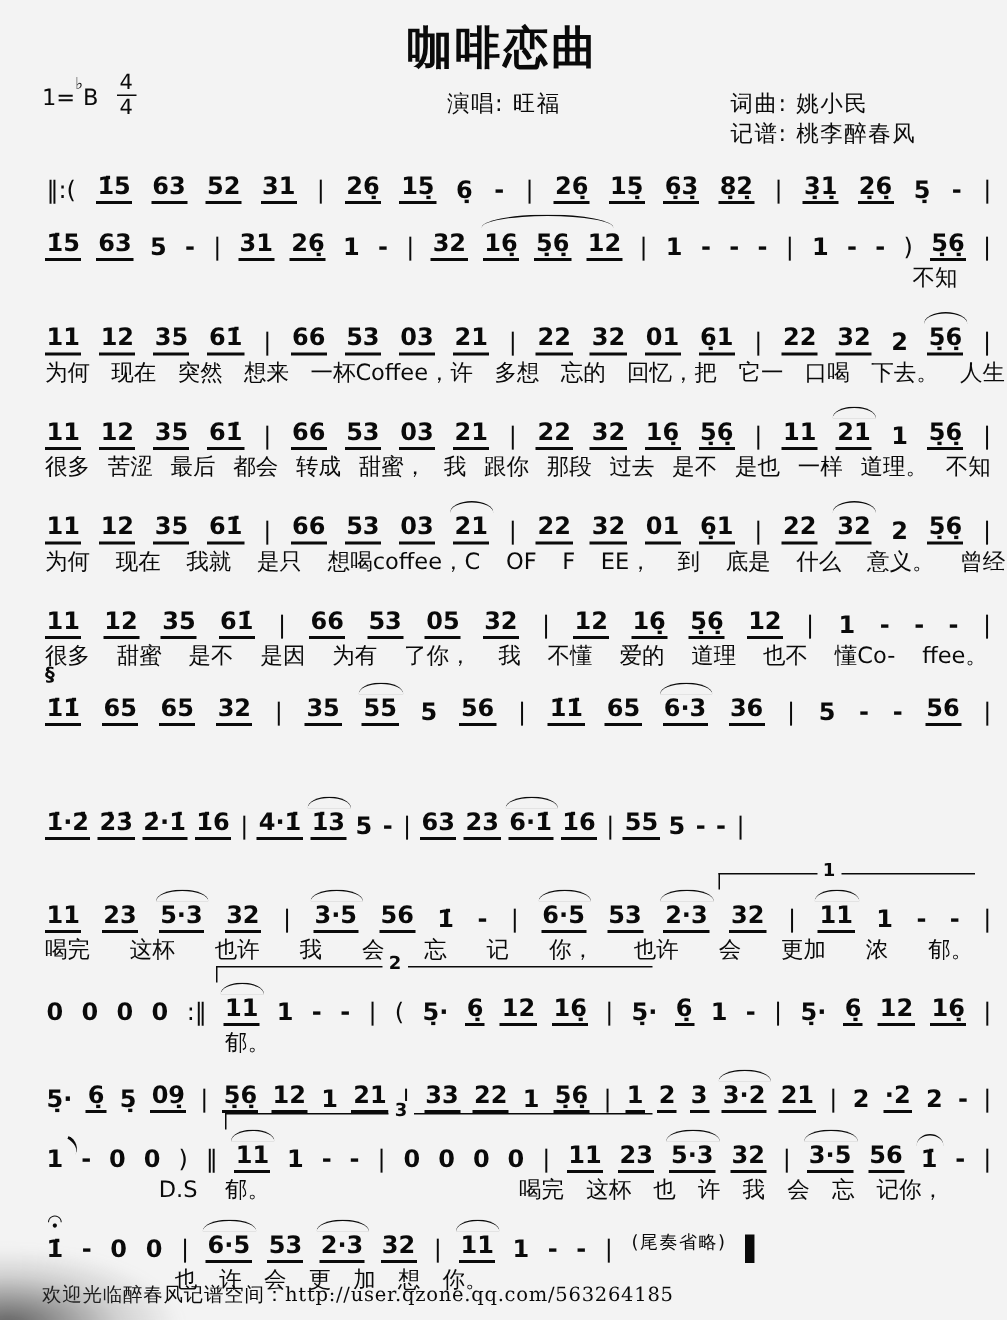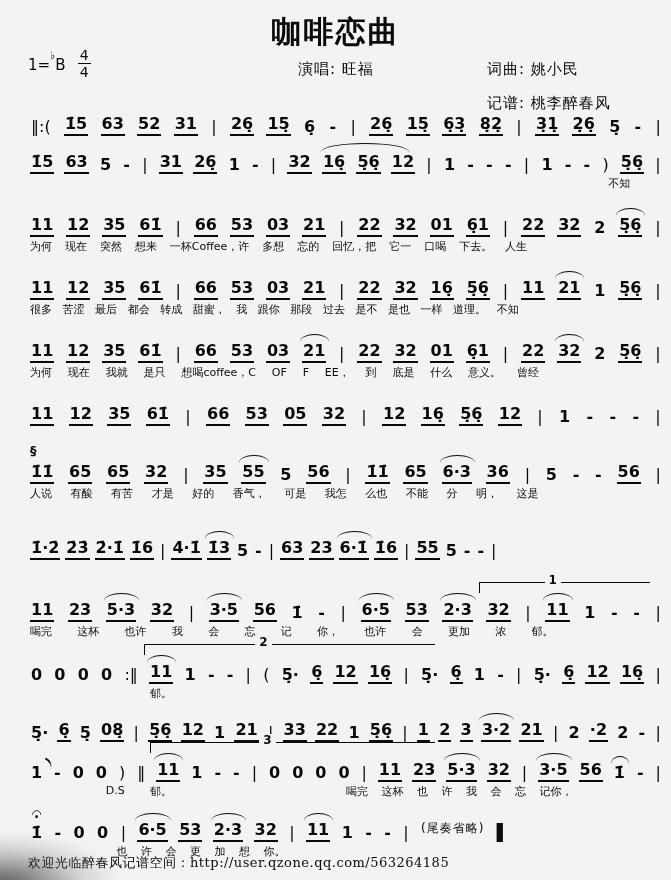--- a/index.html
+++ b/index.html
@@ -15,21 +15,21 @@
     font-size:30px;font-weight:bold;letter-spacing:2px;
   }
   .keysig{position:absolute;left:28px;top:48px;font-weight:normal;font-size:15px;display:flex;align-items:center;gap:6px;}
   .keysig .flat{font-size:11px;vertical-align:super;position:relative;top:-5px;}
   .frac{display:inline-flex;flex-direction:column;align-items:center;line-height:1;font-size:14px;margin-left:6px;}
   .frac .top{border-bottom:1.5px solid #0a0a0a;padding:0 2px 1px;}
   .frac .bot{padding-top:1px;}
   .meta{position:absolute;font-size:15px;letter-spacing:1px;}
   .meta.performer{left:298px;top:60px;}
   .meta.words{left:487px;top:60px;}
-  .meta.notator{left:487px;top:94px;text-align:right;}
+  .meta.notator{left:487px;top:80px;text-align:right;}
   
   .score{margin-left:30px;width:632px;}
   .system{position:relative;height:46px;margin-top:17px;}
   .system:nth-child(1){margin-top:8px;height:28px;}
   .system:nth-child(2){margin-top:10px;}
   .system:nth-child(7){margin-top:12px;}
   .system:nth-child(8){margin-top:30px;}
   .system:nth-child(9){margin-top:16px;}
   .system:nth-child(10){margin-top:16px;}
   .system:nth-child(11){margin-top:12px;height:28px;}
@@ -53,21 +53,21 @@
     content:"";position:absolute;top:-5px;right:-10px;width:10px;height:7px;
     border-top:2px solid #0a0a0a;border-radius:0 100% 0 0;transform:rotate(28deg);
   }
   .segno{position:absolute;left:0;top:-15px;font-size:13px;font-weight:bold;}
   .ending{position:absolute;top:-14px;height:10px;border-left:1.6px solid #0a0a0a;border-top:1.6px solid #0a0a0a;}
   .ending i{
     position:absolute;top:-9px;left:38%;background:#f3f3f3;padding:0 4px;
     font-style:normal;font-size:12px;font-weight:bold;line-height:1;
   }
   .tie{position:absolute;top:-5px;height:8px;border-top:1.6px solid #0a0a0a;border-radius:50% 50% 0 0/100% 100% 0 0;}
-  .lyr{position:relative;height:20px;font-size:11px;margin-top:2px;}
+  .lyr{position:relative;height:20px;font-size:15px;margin-top:2px;}
   .lyr span{position:absolute;top:0;white-space:nowrap;word-spacing:10px;}
   
   .footer{position:absolute;left:28px;bottom:8px;font-size:13px;font-family:"DejaVu Serif",serif;letter-spacing:.5px;}
   .smudge{
     position:absolute;left:-28px;bottom:-18px;width:150px;height:66px;pointer-events:none;
     background:radial-gradient(ellipse at 22% 78%, rgba(30,30,30,.7), rgba(110,110,110,.25) 45%, rgba(0,0,0,0) 70%);
     filter:blur(4px);
   }
 </style>
 </head>
@@ -244,20 +244,23 @@
         <span class="tok u">16̣</span>
         <span class="tok u">5̣6̣</span>
         <span class="tok u">12</span>
         <span class="tok bar">|</span>
         <span class="tok">1</span>
         <span class="tok">-</span>
         <span class="tok">-</span>
         <span class="tok">-</span>
         <span class="tok bar">|</span>
       </div>
+      <div class="lyr">
+        <span style="left: 0px; word-spacing: 13.1px;">很多 甜蜜 是不 是因 为有 了你， 我 不懂 爱的 道理 也不 懂Co- ffee。</span>
+      </div>
     </div>
     <div class="system">
       <div class="notes">
         <span class="tok u">1̇1̇</span>
         <span class="tok u">65</span>
         <span class="tok u">65</span>
         <span class="tok u">32</span>
         <span class="tok bar">|</span>
         <span class="tok u">35</span>
         <span class="tok arc u">55</span>
@@ -269,23 +272,20 @@
         <span class="tok arc u">6·3</span>
         <span class="tok u">36</span>
         <span class="tok bar">|</span>
         <span class="tok">5</span>
         <span class="tok">-</span>
         <span class="tok">-</span>
         <span class="tok u">56</span>
         <span class="tok bar">|</span>
       </div>
       <span class="segno">§</span>
-      <div class="lyr">
-        <span style="left: 0px; word-spacing: 15.05px;">人说 有酸 有苦 才是 好的 香气， 可是 我怎 么也 不能 分 明， 这是</span>
-      </div>
     </div>
     <div class="system" style="width: 74%;">
       <div class="notes">
         <span class="tok u">1̇·2̇</span>
         <span class="tok u">2̇3̇</span>
         <span class="tok u">2̇·1̇</span>
         <span class="tok u">1̇6</span>
         <span class="tok bar">|</span>
         <span class="tok u">4·1̇</span>
         <span class="tok arc u">1̇3</span>
@@ -368,21 +368,21 @@
       </div>
       <div class="lyr">
         <span style="left: 19%;">郁。</span>
       </div>
     </div>
     <div class="system">
       <div class="notes">
         <span class="tok">5̣·</span>
         <span class="tok u">6̣</span>
         <span class="tok">5̣</span>
-        <span class="tok u">08̣</span>
+        <span class="tok u">09̣</span>
         <span class="tok bar">|</span>
         <span class="tok u">5̣6̣</span>
         <span class="tok u">12</span>
         <span class="tok">1</span>
         <span class="tok u">21</span>
         <span class="tok bar">|</span>
         <span class="tok u">33</span>
         <span class="tok u">22</span>
         <span class="tok">1</span>
         <span class="tok u">5̣6̣</span>

